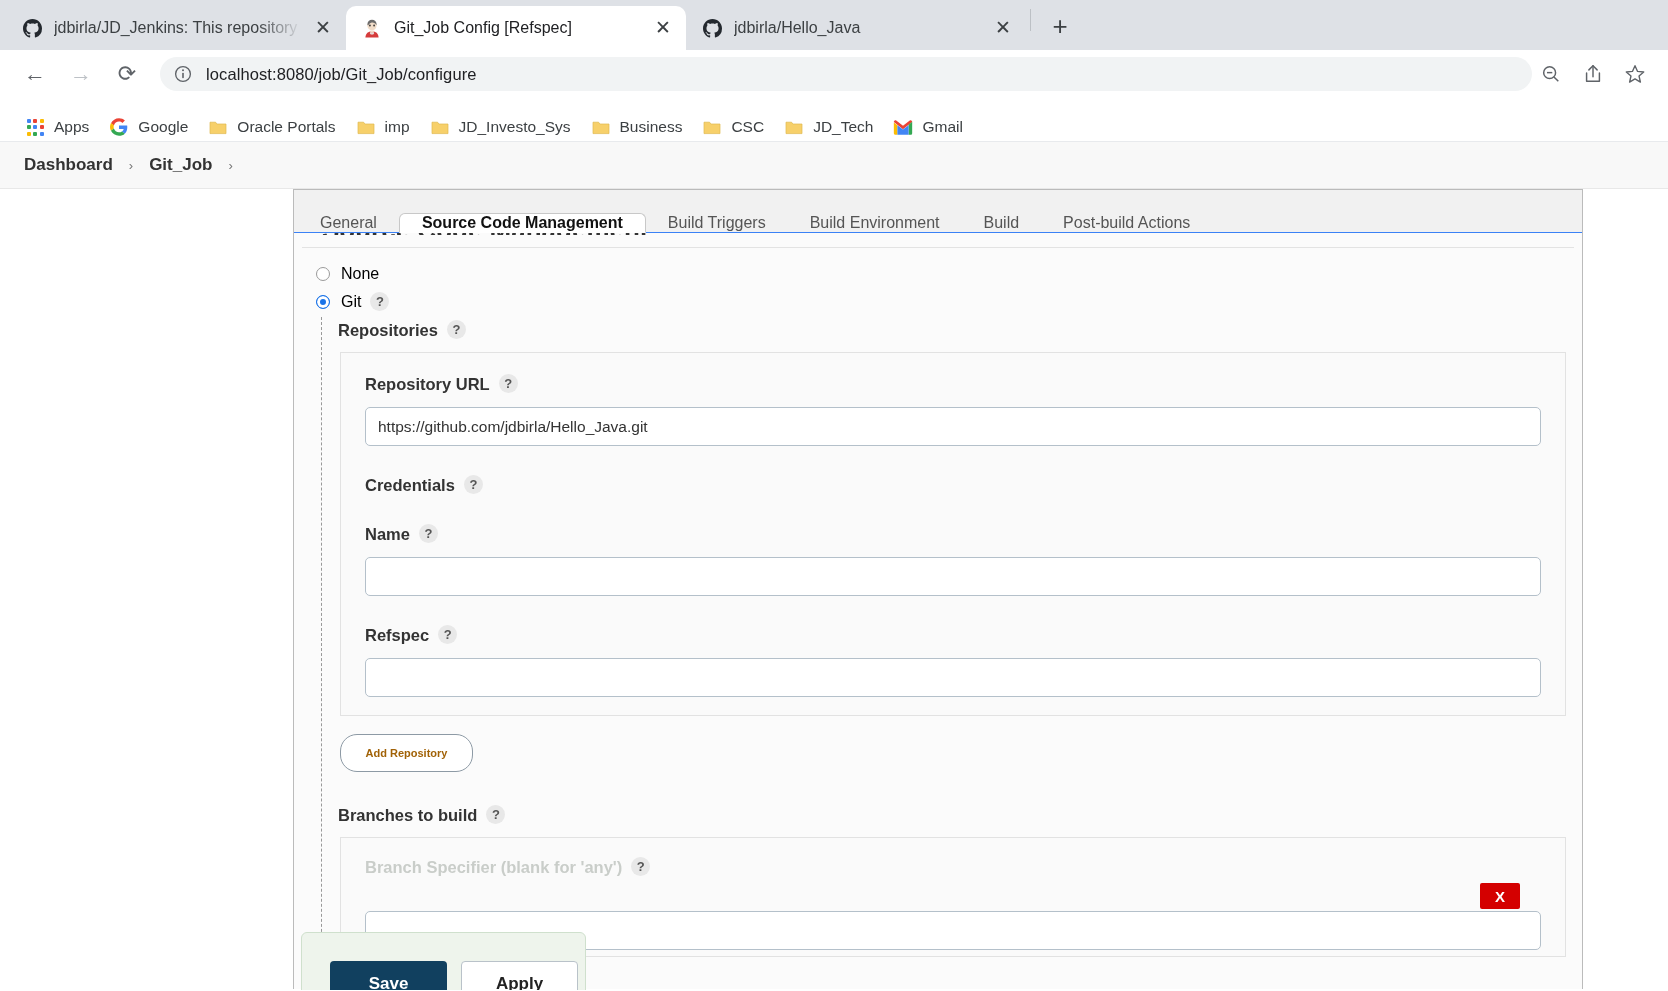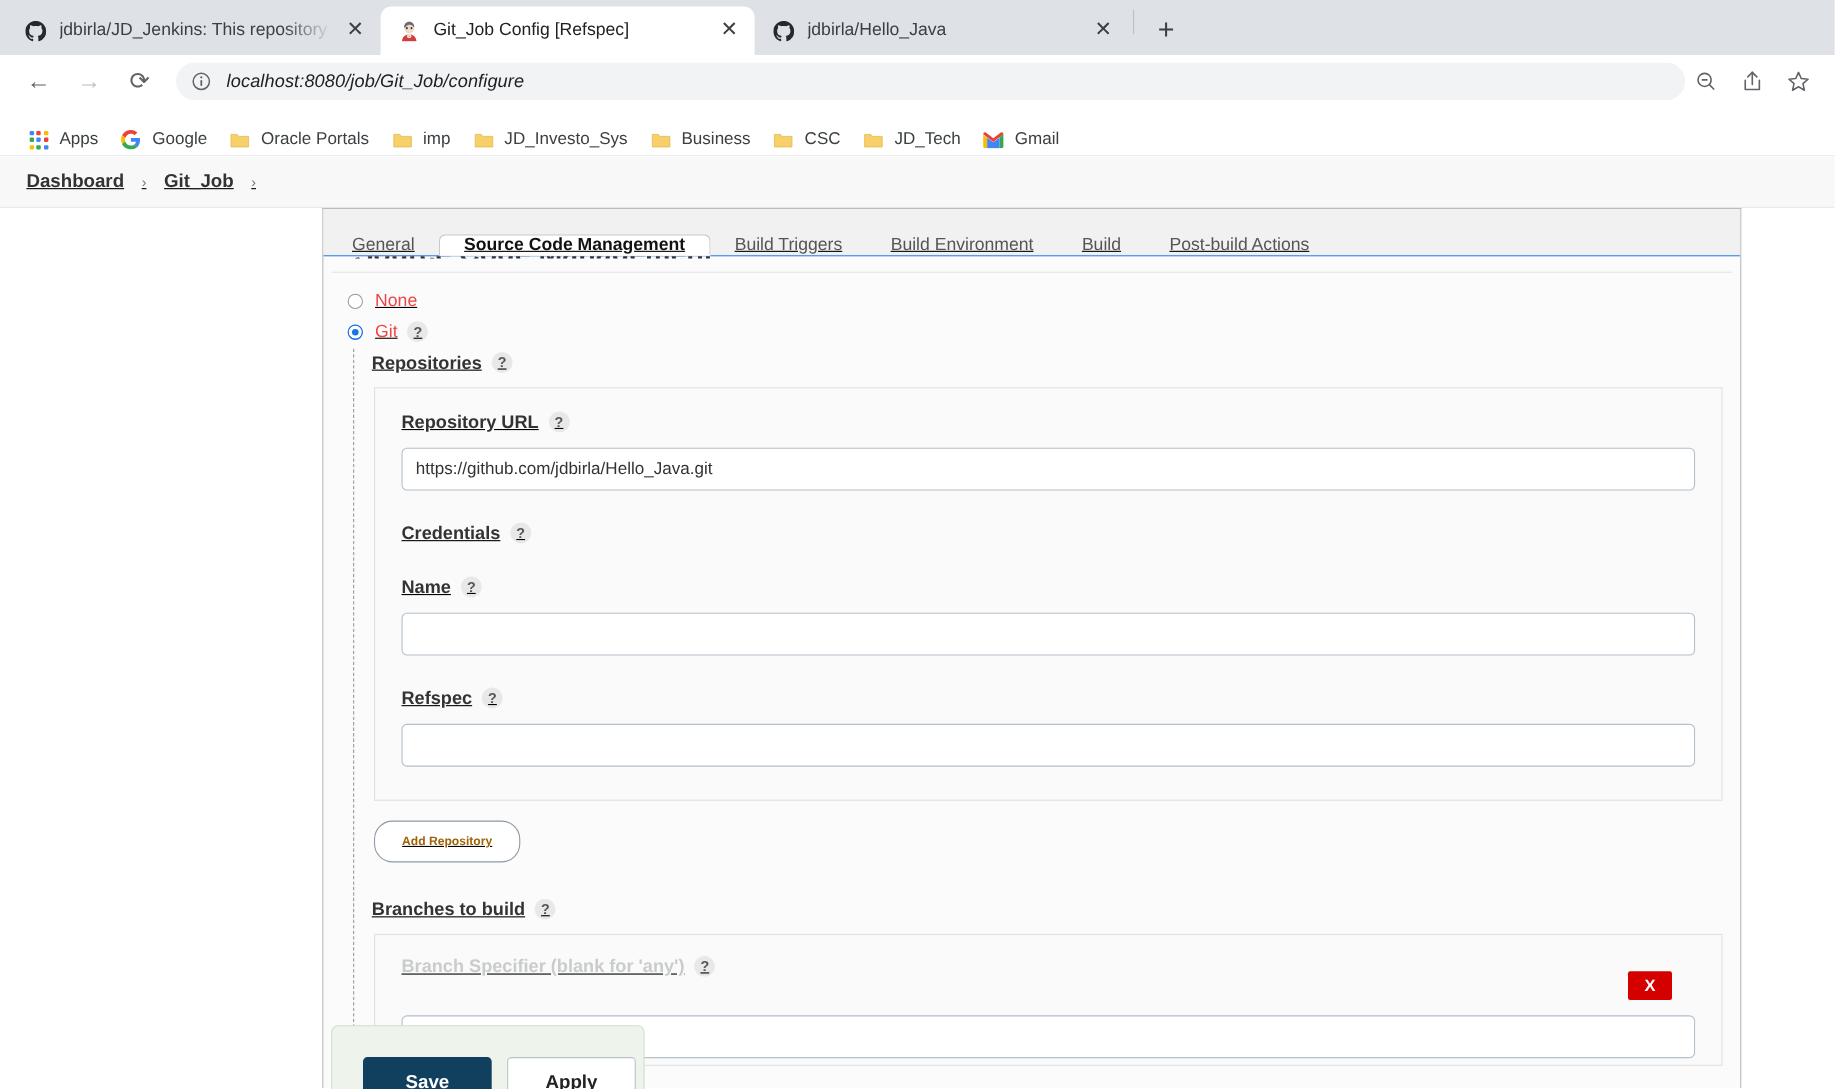--- a/index.html
+++ b/index.html
@@ -91,21 +91,20 @@
   .omnibox {
     flex: 1 1 auto;
     height: 34px;
     background: #f1f3f4;
     border-radius: 17px;
     display: flex;
     align-items: center;
     padding: 0 14px;
     margin-left: 6px;
     margin-right: 8px;
-    font-style: italic;
   }
   .omnibox .info-icon {
     width: 18px; height: 18px;
     margin-right: 14px;
     flex: 0 0 18px;
   }
   .omnibox .url {
     font-size: 16.5px;
     color: #202124;
     letter-spacing: 0.1px;
@@ -140,21 +139,20 @@
 
   .folder-ico svg { display:block; }
 
   
   .page {
     position: absolute;
     left: 0; top: 142px;
     width: 1668px; height: 849px;
     background: #ffffff;
     overflow: hidden;
-    text-decoration: underline;
   }
   .jenkins-breadcrumb {
     height: 47px;
     background: #f8f8f8;
     border-bottom: 1px solid #e8e8e8;
     display: flex;
     align-items: center;
     padding-left: 20px;
     gap: 0px;
   }
@@ -235,21 +233,21 @@
     background: #fff;
     margin-right: 11px;
     flex: 0 0 14px;
     position: relative;
   }
   .radio.checked {
     border-color: #1a73e8;
     background: #1a73e8;
     box-shadow: inset 0 0 0 3px #ffffff;
   }
-  .radio-label { font-size: 16px; color: #ef4444; }
+  .radio-label { font-size: 16px; color: #000000; }
 
   .help-badge {
     display: inline-flex;
     align-items: center; justify-content: center;
     width: 19px; height: 19px;
     border-radius: 50%;
     background: #e8e8e8;
     color: #555;
     font-size: 13px;
     font-weight: bold;
@@ -273,21 +271,21 @@
     display: flex;
     align-items: center;
   }
   .group-label { font-size: 16.5px; font-weight: bold; color: #333; margin-bottom: 12px; display:flex; align-items:center;}
 
   .repo-box {
     border: 1px solid #e2e2e2;
     background: #fafafa;
     margin-left: 2px;
     margin-right: 16px;
-    padding: 22px 24px 26px 24px;
+    padding: 22px 24px 14px 24px;
   }
   .fld { margin-bottom: 4px; }
   .txtinput {
     width: 100%;
     height: 39px;
     border: 1px solid #b4c0ca;
     border-radius: 5px;
     background: #ffffff;
     font-size: 15.5px;
     color: #333;

